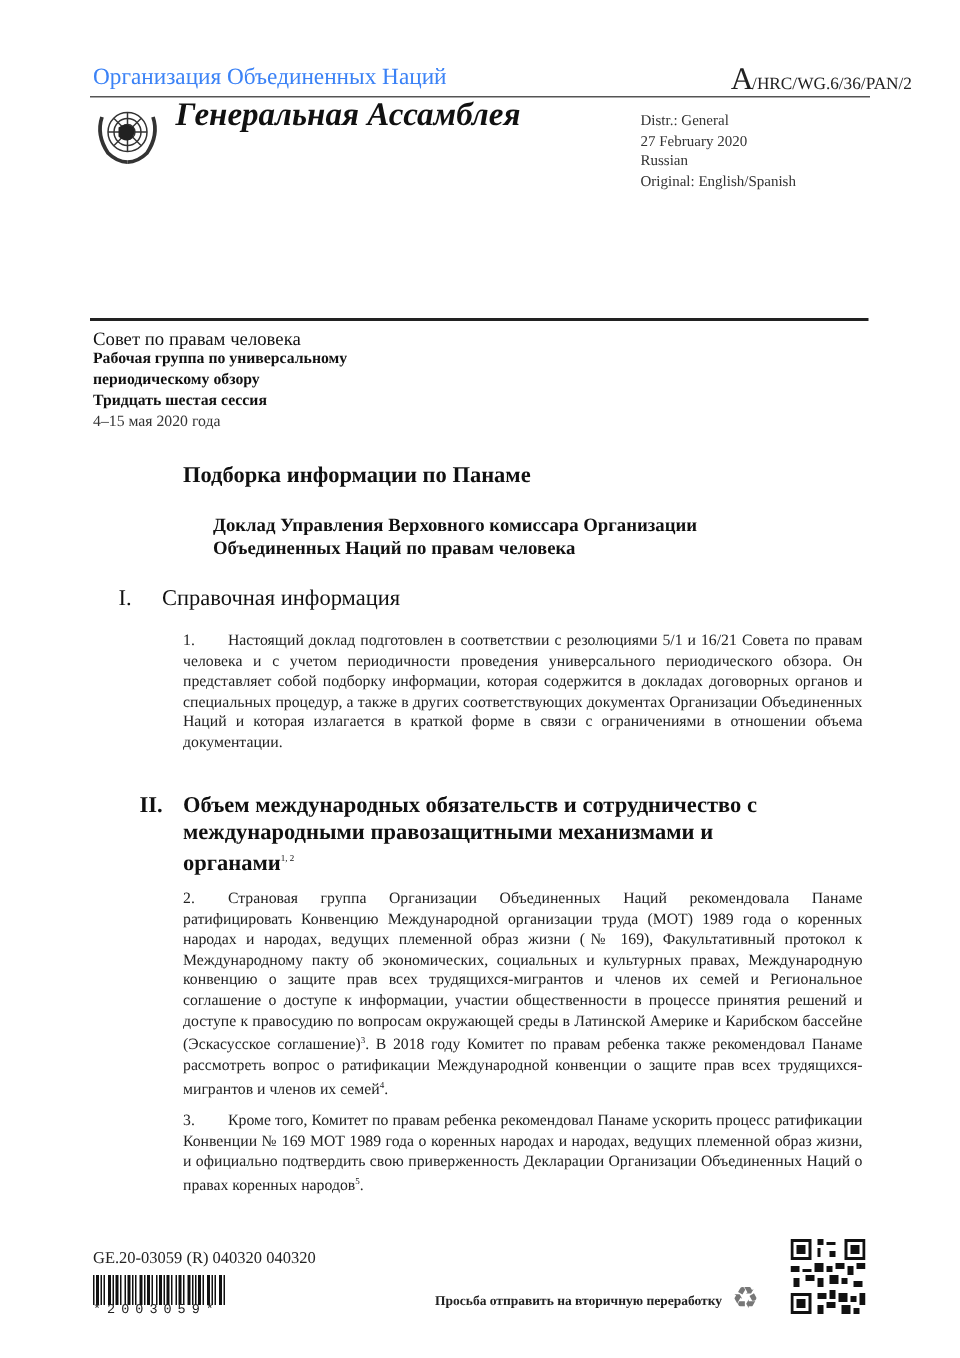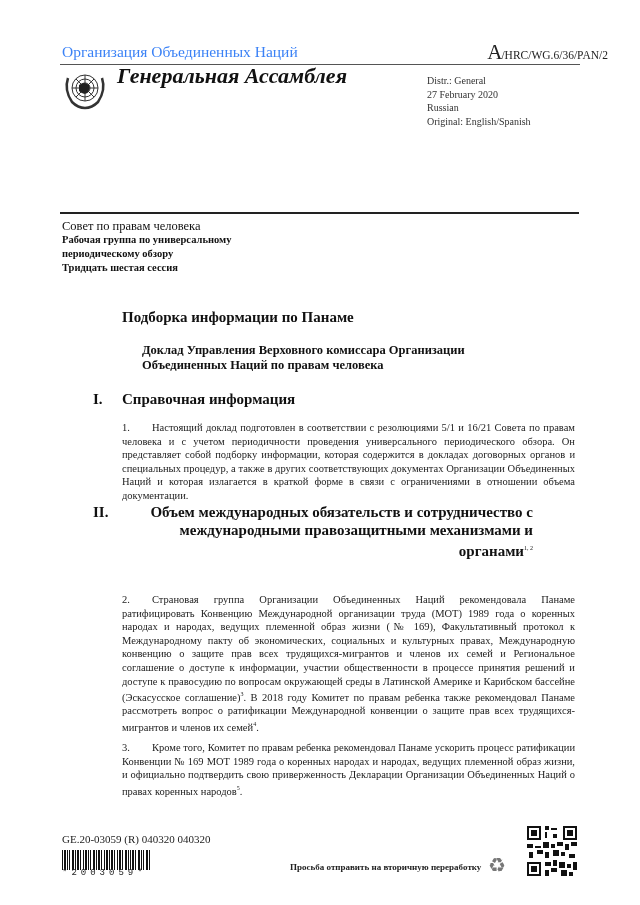--- a/index.html
+++ b/index.html
@@ -12,23 +12,23 @@
   .emblem { left:62px; top:68px; width:46px; height:42px; }
   .ga { left:117px; top:63px; font-size:22px; font-weight:bold;font-style:italic; }
   .distr { left:427px; top:74px; font-size:10px; line-height:13.5px; color:#333; }
   .rule-mid { left:60px; top:212px; width:519px; height:2px; background:#222; }
   .council { left:62px; top:219px; font-size:12px; line-height:14px; }
   .council .l1 { font-weight:normal; font-size:12.5px; }
   .council .l2, .council .l3, .council .l4 { font-weight:bold; font-size:10.5px; }
   .council .l5 { font-size:10.5px; color:#333; }
   .title { left:122px; top:309px; font-size:15px; font-weight:bold; }
   .subtitle { left:122px; top:343px; font-size:12.5px; font-weight:bold; line-height:15px; width:360px;margin-left:20px; }
-  .h1 { left:93px; top:391px; font-size:15px; font-weight:bold; }
+  .h1 { left:79px; top:391px; font-size:15px; font-weight:normal; }
   .h1 .num { display:inline-block; width:29px; }
-  .h2 { left:93px; top:503px; font-size:15px; font-weight:bold; line-height:18px; width:440px;text-align:right; }
+  .h2 { left:93px; top:528px; font-size:15px; font-weight:bold; line-height:18px; width:440px; }
   .h2 .num { position:absolute; left:0; top:0; }
   .h2 .txt { margin-left:29px; display:block; }
   .h2 sup { font-size:6px; font-weight:normal; }
   .para { left:122px; font-size:10.5px; line-height:13.6px; width:453px; text-align:justify; color:#222; }
   .para .pn { display:inline-block; width:30px; }
   .p1 { top:421px; }
   .p2 { top:593px; }
   .p3 { top:741px; }
   sup { font-size:6px; }
   .docno { left:62px; top:833px; font-size:11px; color:#222; }
@@ -68,20 +68,21 @@
   <div>Original: English/Spanish</div>
 </div>
 
 <div class="abs rule-mid"></div>
 
 <div class="abs council">
   <div class="l1">Совет по правам человека</div>
   <div class="l2">Рабочая группа по универсальному</div>
   <div class="l3">периодическому обзору</div>
   <div class="l4">Тридцать шестая сессия</div>
+  <div class="l5">4–15 мая 2020 года</div>
 </div>
 
 <div class="abs title">Подборка информации по Панаме</div>
 <div class="abs subtitle">Доклад Управления Верховного комиссара Организации Объединенных Наций по правам человека</div>
 
 <div class="abs h1">
   <span class="num">I.</span><span>Справочная информация</span>
 </div>
 
 <div class="abs para p1">

